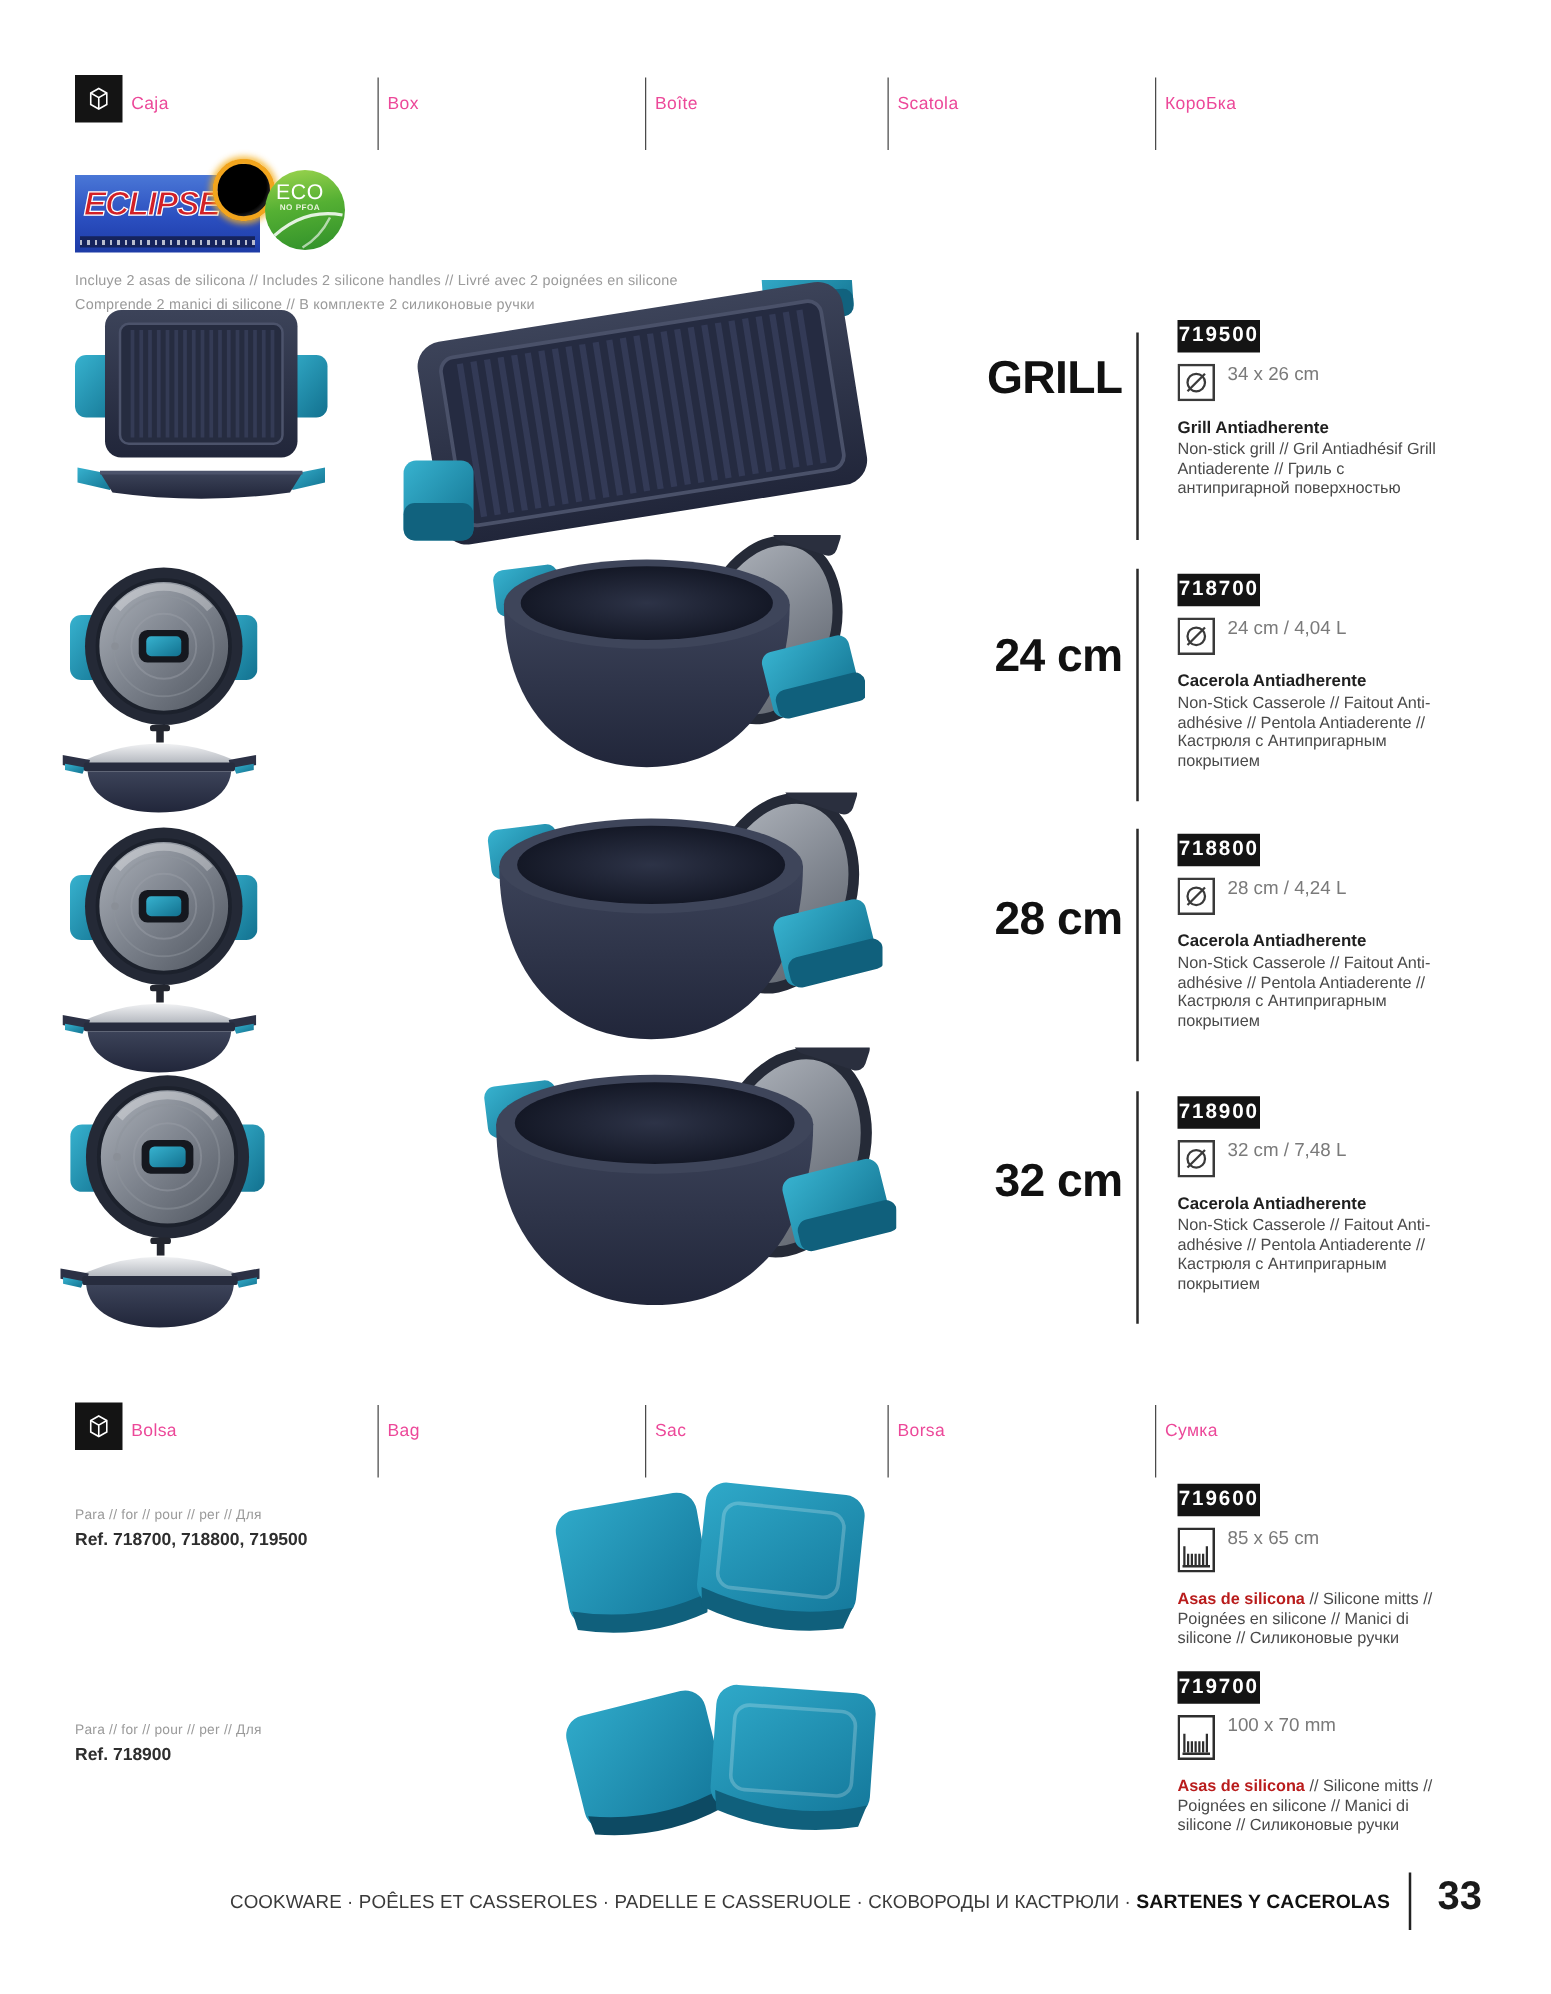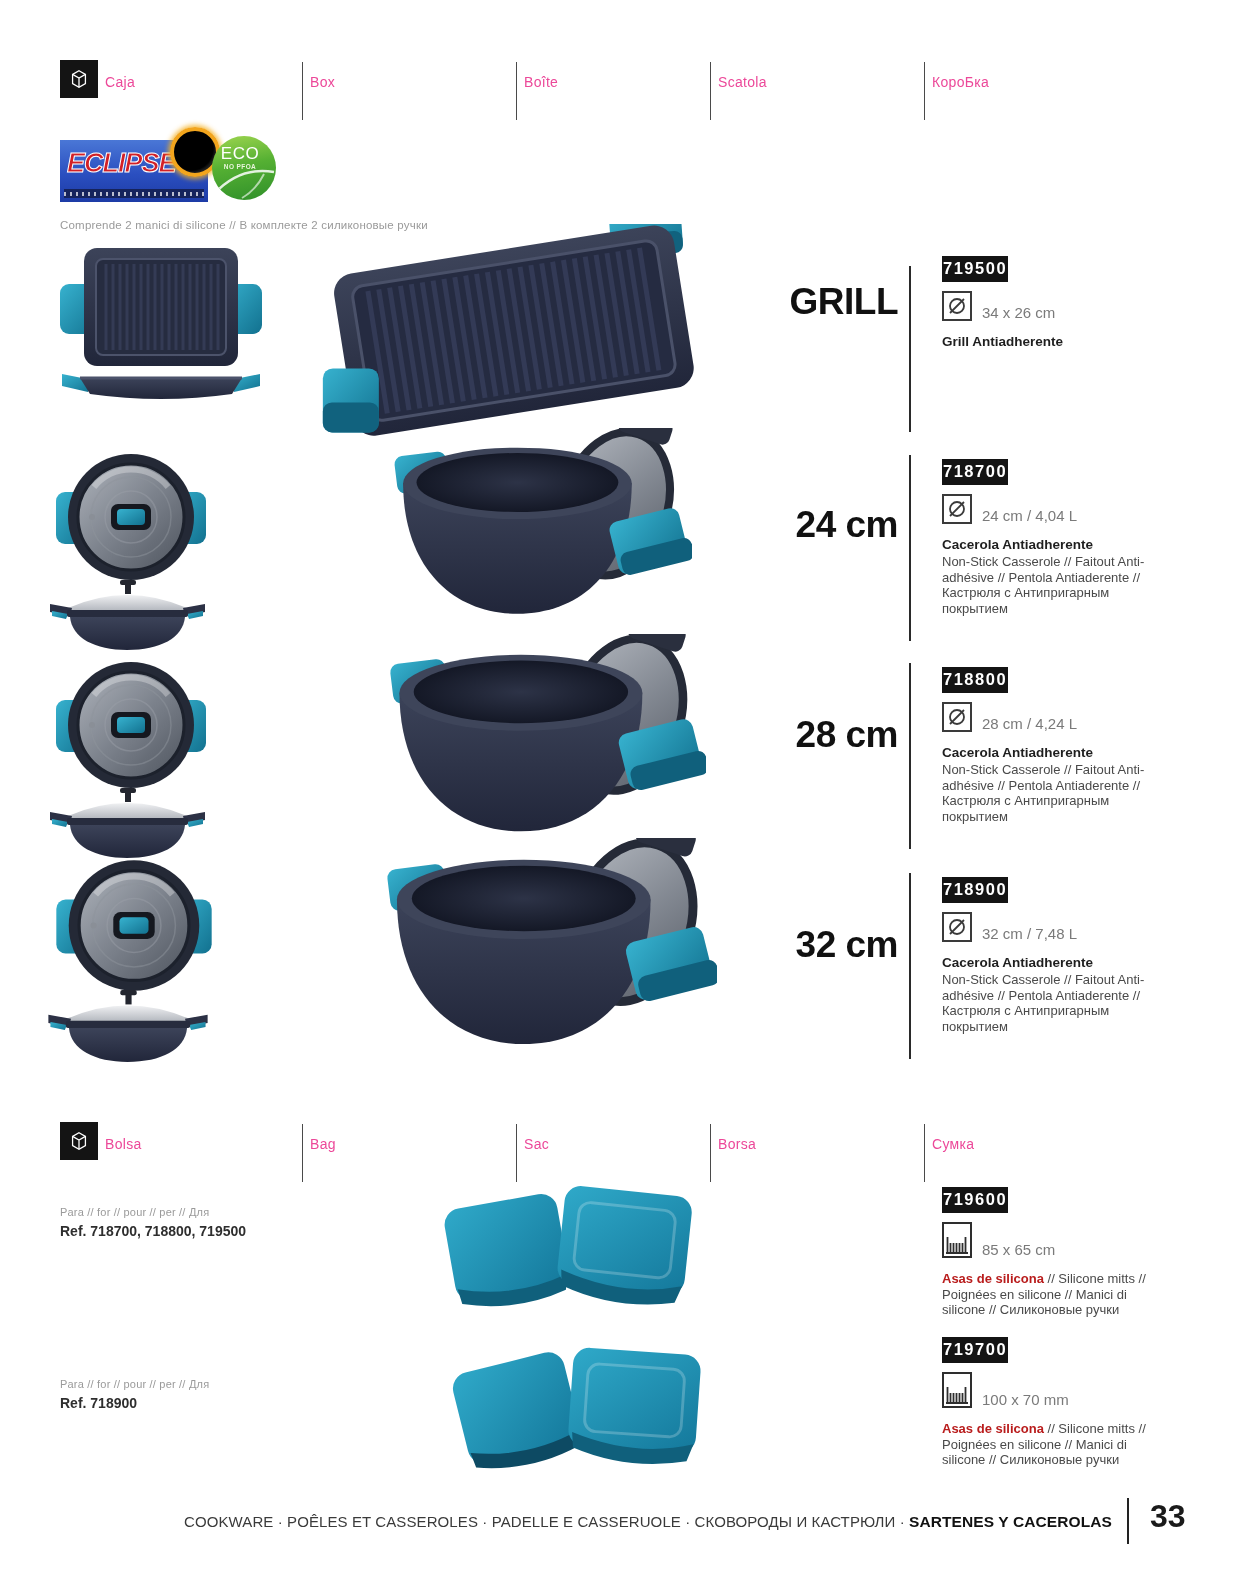--- a/index.html
+++ b/index.html
@@ -20,21 +20,21 @@
   .eclipse-moon{position:absolute;right:-12px;top:-13px;width:42px;height:42px;border-radius:50%;
      background:radial-gradient(circle at 42% 42%,#000 62%,#1c1c1c 70%);border:4px solid #f2a51d;box-shadow:0 0 5px 2px rgba(244,178,35,.85);}
   .eco{position:absolute;left:212px;top:136px;width:64px;height:64px;border-radius:50%;
      background:linear-gradient(170deg,#9ed54f 0%,#55b033 45%,#2f8f2a 100%);overflow:hidden;}
   .eco-top{position:absolute;top:9px;left:0;right:8px;text-align:center;color:#fff;font-weight:400;font-size:17px;line-height:1;letter-spacing:.5px;}
   .eco-sub{position:absolute;top:27px;left:0;right:8px;text-align:center;color:#eaf5dc;font-size:6.5px;font-weight:bold;letter-spacing:.4px;}
   .intro{position:absolute;left:60px;top:216px;font-size:11.5px;color:#9a9a9a;line-height:1.65;letter-spacing:.2px;}
   
   .info{position:absolute;left:942px;width:222px;}
   .badge{display:inline-block;background:#141414;color:#fff;font-weight:bold;font-size:16.5px;padding:3px 1px 4px;letter-spacing:1.5px;margin-bottom:9px;}
-  .spec-row{display:flex;align-items:flex-end;gap:10px;margin-bottom:13px;}
+  .spec-row{display:flex;align-items:flex-start;gap:10px;margin-bottom:13px;}
   .icon-box{flex:0 0 auto;display:block;}
   .spec-text{font-size:15px;color:#7a7a7a;}
   .p-title{font-size:13.5px;font-weight:bold;color:#1f1f1f;margin-bottom:2px;}
   .p-desc{font-size:13px;color:#4a4a4a;line-height:1.2;width:214px;}
   .p-desc b{color:#b91c1c;}
   .size-display{position:absolute;left:620px;width:278px;text-align:right;font-weight:800;color:#111;}
   .size-line{font-size:37px;line-height:1.1;letter-spacing:-.5px;}
   .vline{position:absolute;left:909px;width:2px;background:#2a2a2a;}
   
   .for-label{position:absolute;left:60px;font-size:11px;color:#9a9a9a;letter-spacing:.2px;}
@@ -104,20 +104,21 @@
 <div class="eco">
   <span class="eco-top">ECO</span>
   <span class="eco-sub">NO PFOA</span>
   <svg class="abs" style="left:0;top:28px" width="64" height="36" viewBox="0 0 64 36">
     <path d="M2 30 Q28 2 62 8" stroke="rgba(255,255,255,.85)" stroke-width="2.5" fill="none"></path>
     <path d="M30 34 Q44 26 52 10" stroke="rgba(255,255,255,.6)" stroke-width="2" fill="none"></path>
   </svg>
 </div>
 
 <div class="intro">
+  <div>Incluye 2 asas de silicona // Includes 2 silicone handles // Livré avec 2 poignées en silicone</div>
   <div>Comprende 2 manici di silicone // В комплекте 2 силиконовые ручки</div>
 </div>
 
 <svg class="abs" style="left:58px;top:246px" width="206" height="122" viewBox="0 0 206 122">
   <rect x="2" y="38" width="42" height="50" rx="9" fill="url(#gTeal)"></rect>
   <rect x="162" y="38" width="42" height="50" rx="9" fill="url(#gTeal)"></rect>
   <rect x="26" y="2" width="154" height="118" rx="13" fill="url(#gNavy)"></rect>
   <rect x="38" y="13" width="130" height="96" rx="7" fill="#262c40" stroke="#4c536b" stroke-width="2"></rect>
   <path d="M48 18V104M55 18V104M62 18V104M69 18V104M76 18V104M83 18V104M90 18V104M97 18V104M104 18V104M111 18V104M118 18V104M125 18V104M132 18V104M139 18V104M146 18V104M153 18V104M160 18V104" stroke="#343b55" stroke-width="3" fill="none"></path>
 </svg>
@@ -150,20 +151,21 @@
   <div class="badge">719500</div>
   <div class="spec-row">
     <svg class="icon-box" width="30" height="30" viewBox="0 0 30 30">
         <rect x="1" y="1" width="28" height="28" fill="#fff" stroke="#3a3a3a" stroke-width="2"></rect>
         <circle cx="15" cy="15" r="7" fill="none" stroke="#3a3a3a" stroke-width="1.8"></circle>
         <path d="M8 22 22 8" stroke="#3a3a3a" stroke-width="1.8"></path>
       </svg>
     <span class="spec-text">34 x 26 cm</span>
   </div>
   <div class="p-title">Grill Antiadherente</div>
+  <div class="p-desc">Non-stick grill // Gril Antiadhésif Grill Antiaderente // Гриль с антипригарной поверхностью</div>
 </div>
 
 <svg class="abs" style="left:56px;top:447px" width="150" height="140" viewBox="0 0 150 140">
   <rect x="0" y="45" width="36" height="52" rx="9" fill="url(#gTeal)"></rect>
   <rect x="114" y="45" width="36" height="52" rx="9" fill="url(#gTeal)"></rect>
   <circle cx="75" cy="70" r="63" fill="#242936"></circle>
   <circle cx="75" cy="70" r="53" fill="url(#gGlass)"></circle>
   <circle cx="75" cy="70" r="53" fill="none" stroke="#1c212c" stroke-width="3"></circle>
   <circle cx="75" cy="70" r="40" fill="none" stroke="#8e939b" stroke-width="1.5" opacity=".5"></circle>
   <circle cx="75" cy="70" r="26" fill="none" stroke="#9ba0a8" stroke-width="1.5" opacity=".45"></circle>

